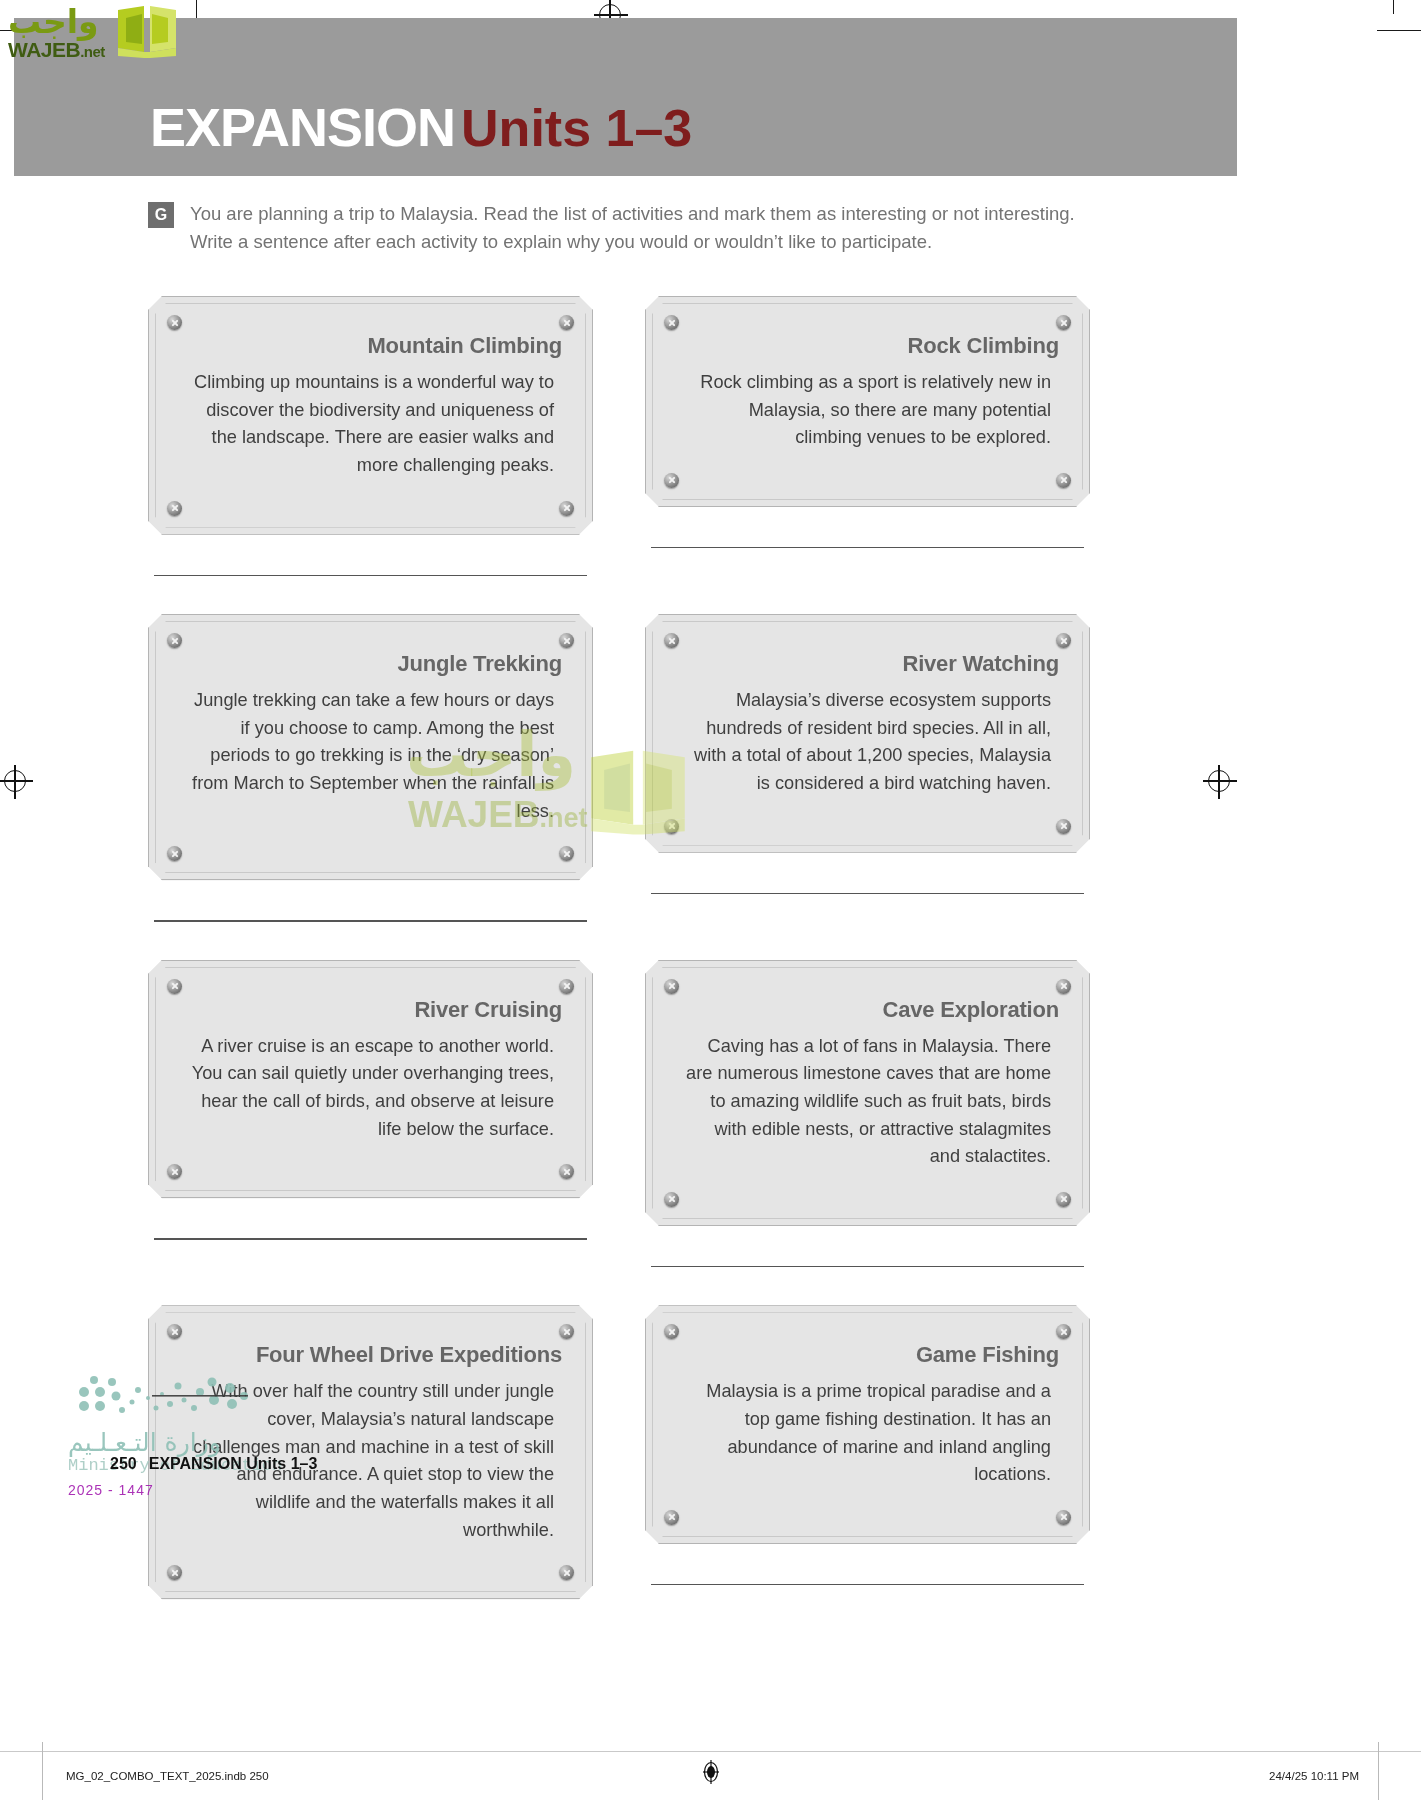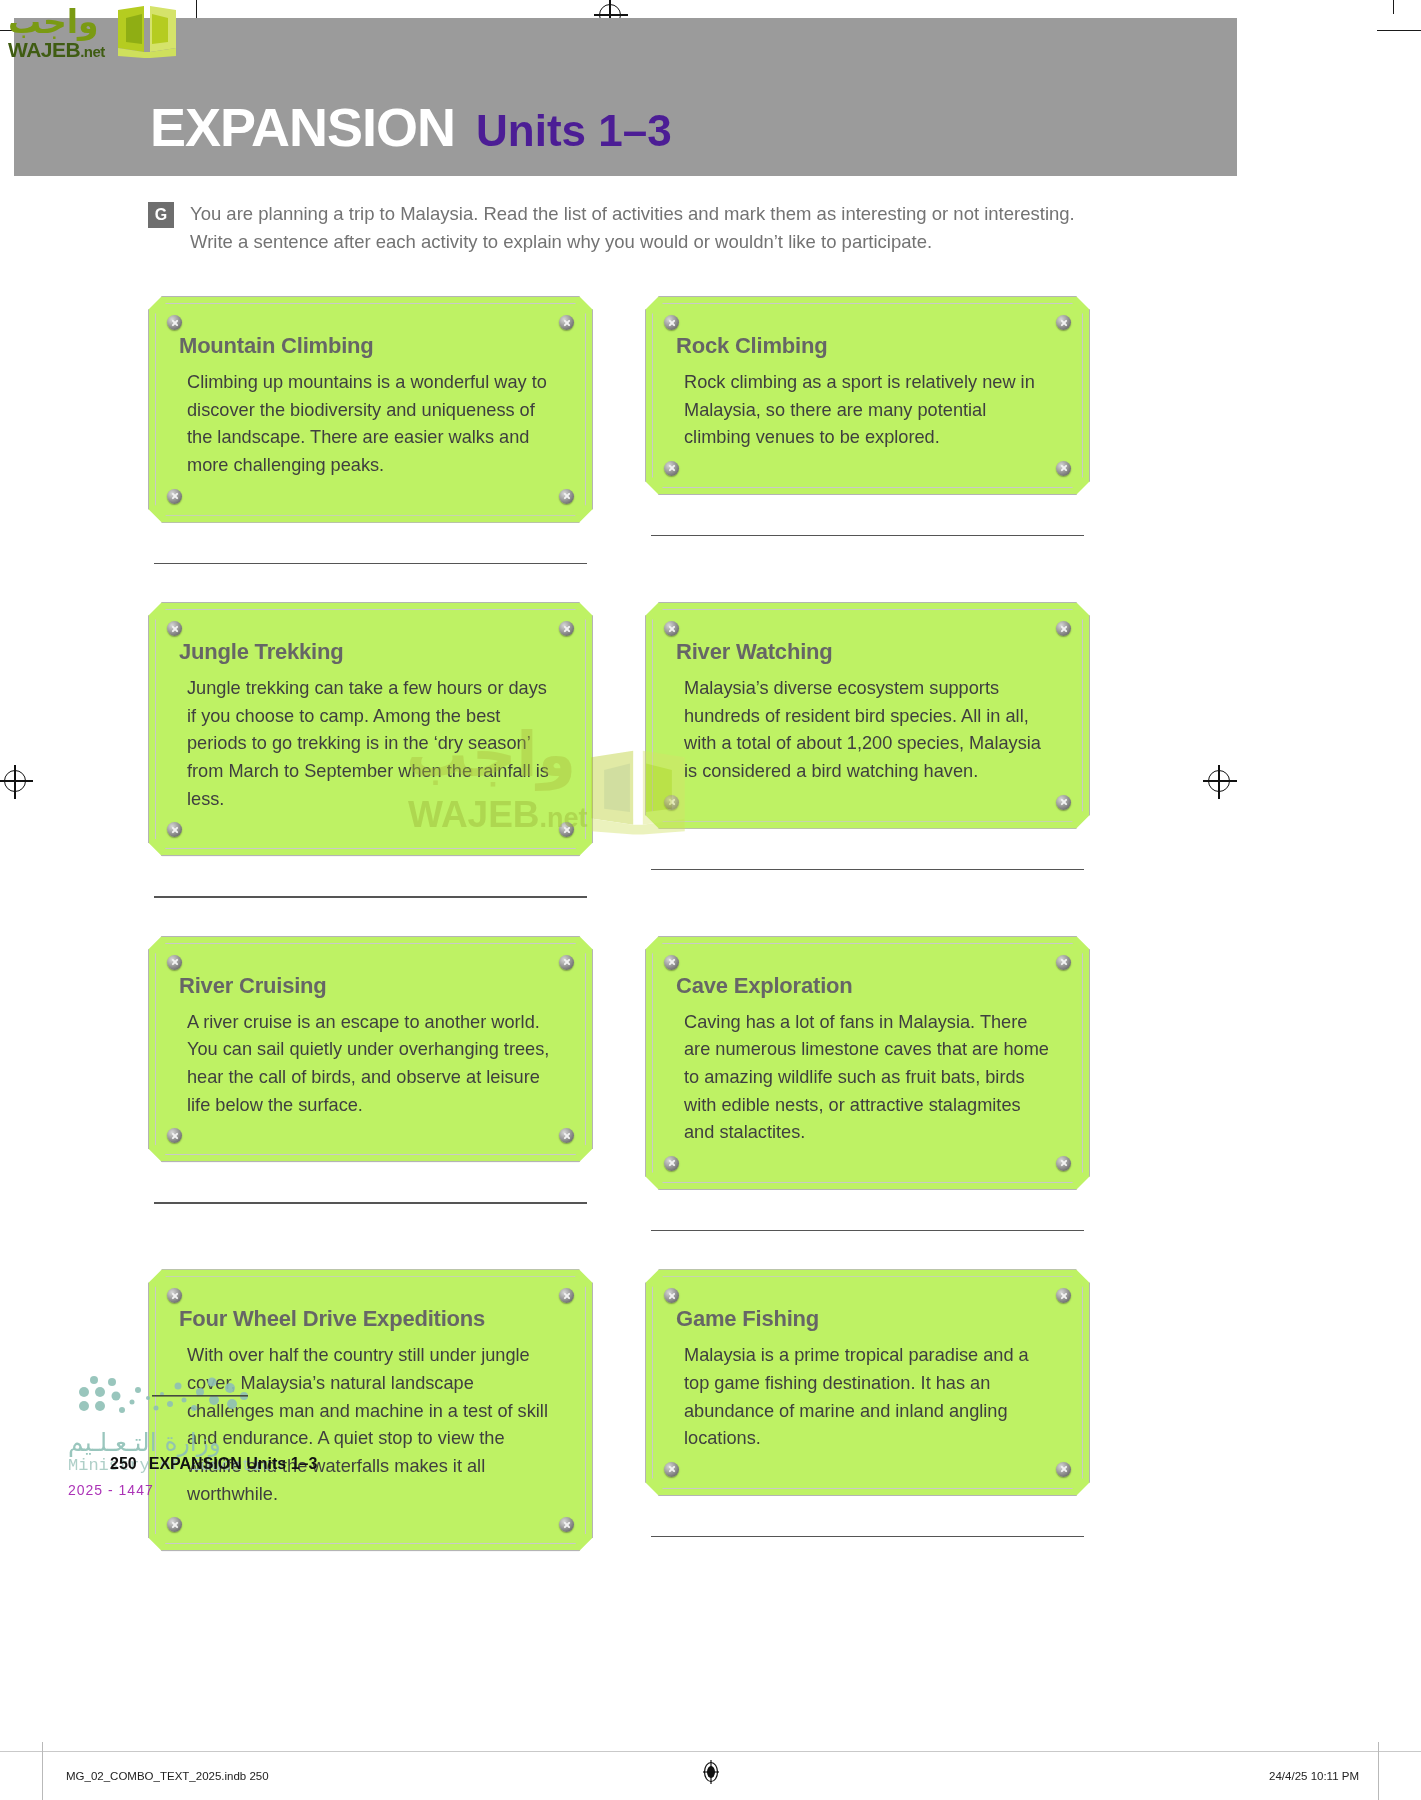--- a/index.html
+++ b/index.html
@@ -70,25 +70,25 @@
   .header-title {
     position: absolute;
     left: 136px; top: 82px;
     font-size: 54px; font-weight: bold;
     color: #ffffff;
     letter-spacing: -1px;
     white-space: nowrap;
     line-height: 1;
   }
   .header-title .sub {
-    color: #4c1d95;
-    font-size: 44px;
+    color: #7f1d1d;
+    font-size: 52px;
     font-weight: bold;
     letter-spacing: 0px;
-    margin-left: 21px;
+    margin-left: 6px;
   }
 
   
   .instruction {
     position: absolute;
     left: 148px; top: 200px;
     width: 960px;
   }
   .ins-badge {
     position: absolute; left: 0; top: 2px;
@@ -112,25 +112,25 @@
     position: absolute;
     left: 148px; top: 296px;
     width: 942px;
   }
   .row { display: flex; gap: 52px; }
   .cell { width: 445px; }
 
   
   .plaque {
     position: relative;
-    background: #bef264;
+    background: #e5e5e5;
     border: 1.5px solid #b4b4b4;
     box-shadow: 0 1.5px 2px rgba(0,0,0,0.16);
-    padding: 24px 30px 26px 30px;
-    text-align: left;
+    padding: 24px 30px 38px 30px;
+    text-align: right;
     clip-path: polygon(
       14px 0, calc(100% - 14px) 0, 100% 14px,
       100% calc(100% - 14px), calc(100% - 14px) 100%,
       14px 100%, 0 calc(100% - 14px), 0 14px);
   }
   .plaque-inner {
     position: absolute;
     left: 6px; top: 6px; right: 6px; bottom: 6px;
     border: 1.3px solid #c9c9c9;
     clip-path: polygon(

